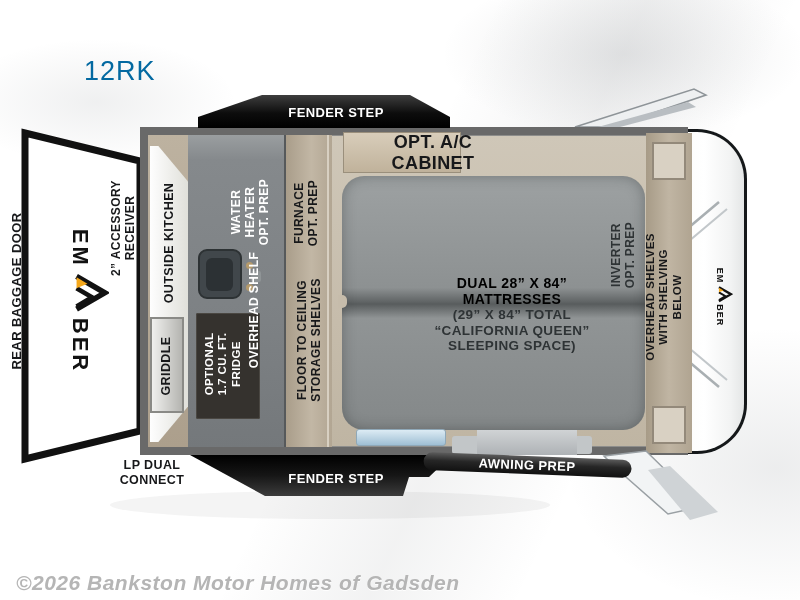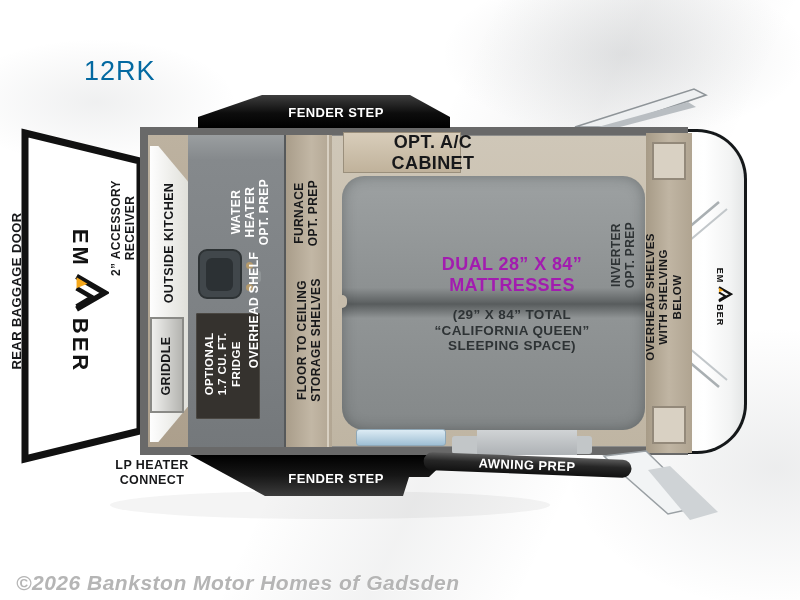--- a/index.html
+++ b/index.html
@@ -139,32 +139,32 @@
   <div class="lbl rot wht" style="left:223px;top:364px;font-size:11.5px;">OPTIONAL
 1.7 CU. FT.
 FRIDGE</div>
   <div class="lbl rot" style="left:307px;top:213px;font-size:12px;">FURNACE
 OPT. PREP</div>
   <div class="lbl rot" style="left:310px;top:340px;font-size:12px;">FLOOR TO CEILING
 STORAGE SHELVES</div>
   <div class="lbl wht" style="left:336px;top:113px;font-size:13px;">FENDER STEP</div>
   <div class="lbl" style="left:404px;top:153px;font-size:18px;margin-left:29px;">OPT. A/C
 CABINET</div>
-  <div class="lbl" style="left:512px;top:275px;font-size:18px;color:#a21caf;">DUAL 28” X 84”
+  <div class="lbl" style="left:512px;top:291px;font-size:14px;color:#000000;">DUAL 28” X 84”
 MATTRESSES</div>
   <div class="lbl" style="left:512px;top:330px;font-size:13.5px;color:#2e3335;">(29” X 84” TOTAL
 “CALIFORNIA QUEEN”
 SLEEPING SPACE)</div>
   <div class="lbl rot" style="left:624px;top:255px;font-size:12px;color:#2e3335;">INVERTER
 OPT. PREP</div>
   <div class="lbl rot" style="left:664px;top:297px;font-size:11.5px;">OVERHEAD SHELVES
 WITH SHELVING BELOW</div>
   <div class="lbl wht" style="left:336px;top:479px;font-size:13px;">FENDER STEP</div>
   <div class="lbl wht" style="left:527px;top:465px;font-size:13px;transform:translate(-50%,-50%) rotate(2.2deg);">AWNING PREP</div>
-  <div class="lbl" style="left:152px;top:472px;font-size:12.5px;">LP HEATER
+  <div class="lbl" style="left:152px;top:472px;font-size:12.5px;">LP DUAL
 CONNECT</div>
 
   <div class="ember" id="ember-door">
     <span>EM</span>
     <svg class="mk" width="40" height="34" viewBox="0 0 44 36" style="margin:0 5px 8px 5px;">
       <polyline points="4,35 22,4 40,35" stroke="#121212" stroke-width="6" fill="none"></polyline>
       <polyline points="17,35 27,18 37,35" stroke="#121212" stroke-width="5" fill="none"></polyline>
       <polygon points="5,35 12,23 17,35" fill="#F5A81C"></polygon>
     </svg>
     <span>BER</span>

